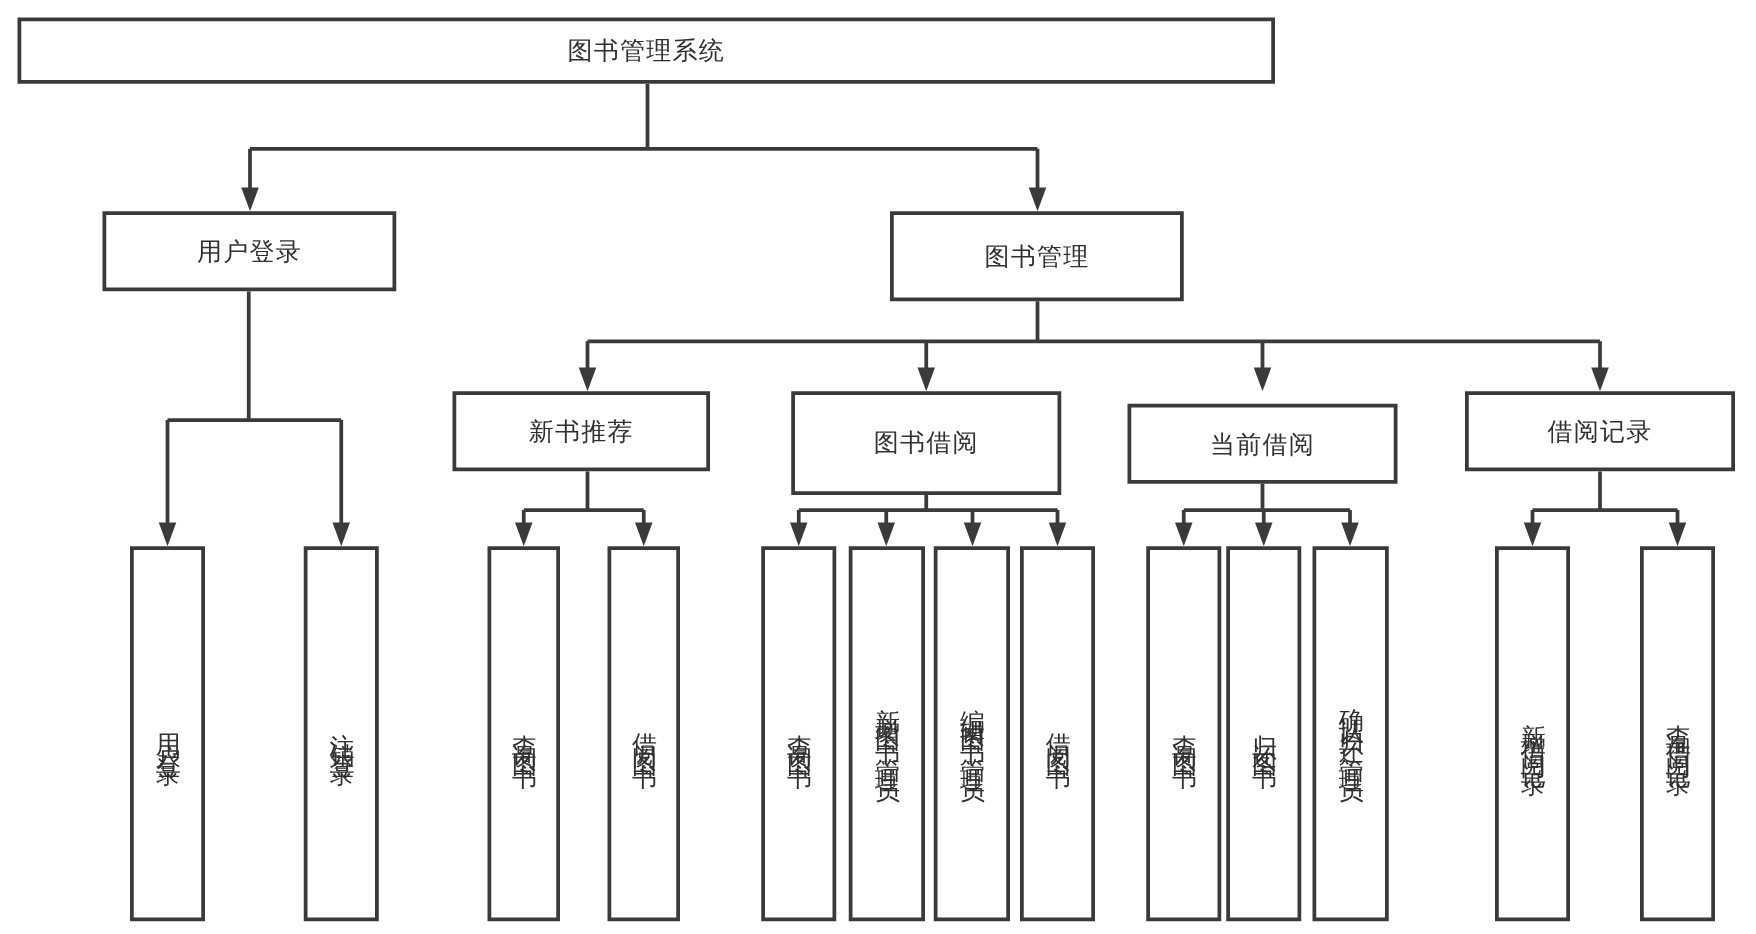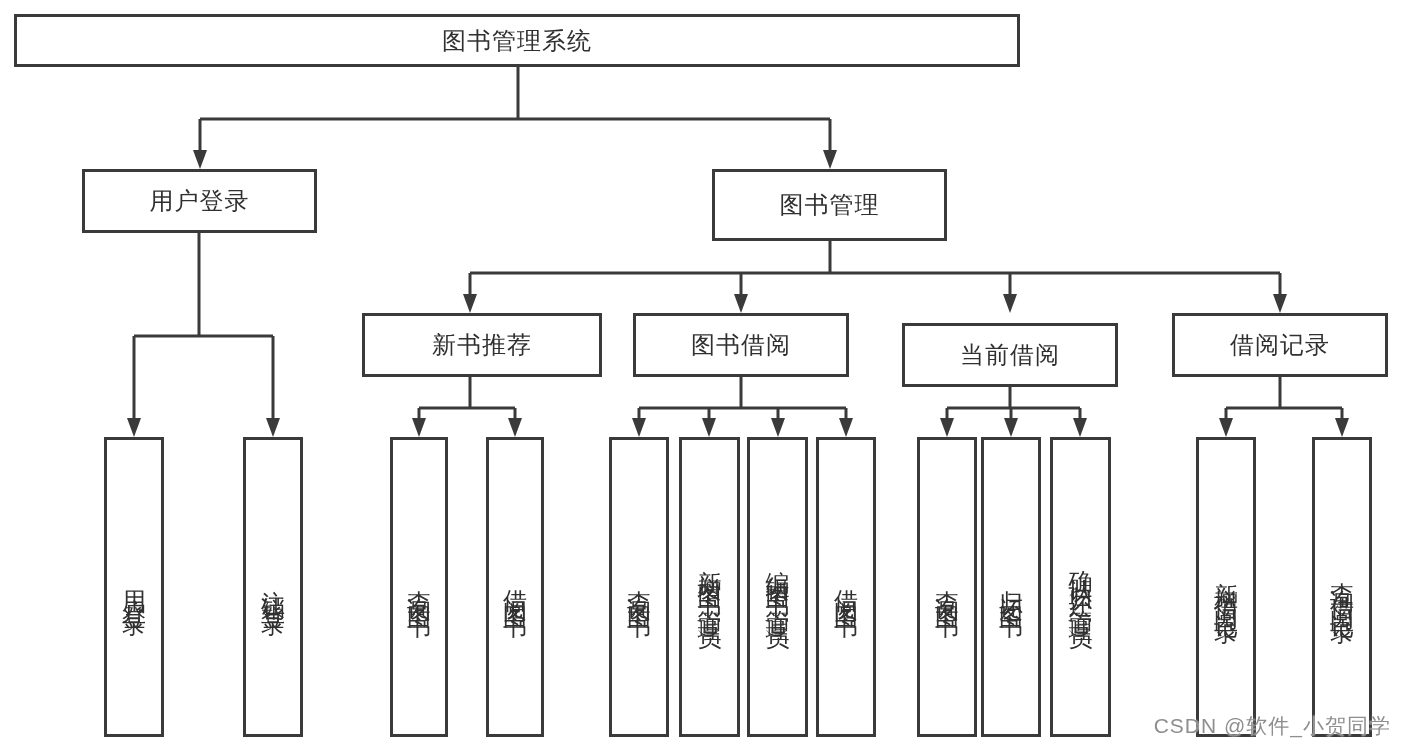--- a/index.html
+++ b/index.html
@@ -17,21 +17,21 @@
     overflow:hidden;
   }
   .connectors{position:absolute;left:0;top:0;width:1405px;height:747px;pointer-events:none;}
   .node{
     position:absolute;
     box-sizing:border-box;
     border:3px solid var(--line);
     background:var(--bg);
     display:flex;align-items:center;justify-content:center;
     color:var(--text);
-    font-size:24px;
+    font-size:20px;
     letter-spacing:1px;
     white-space:nowrap;
   }
   .node.v span{
     writing-mode:vertical-rl;
     text-orientation:mixed;
     letter-spacing:8px;
     line-height:1;
   }
   .watermark{
@@ -93,24 +93,24 @@
     <span>图书管理系统</span>
   </div>
 
   <div class="node" style="left:82px;top:169px;width:235px;height:64px">
     <span>用户登录</span>
   </div>
   <div class="node" style="left:712px;top:169px;width:235px;height:72px">
     <span>图书管理</span>
   </div>
 
-  <div class="node" style="left:362px;top:313px;width:240px;height:64px">
+  <div class="node" style="left:362px;top:313px;width:206px;height:64px">
     <span>新书推荐</span>
   </div>
-  <div class="node" style="left:633px;top:313px;width:216px;height:64px">
+  <div class="node" style="left:633px;top:313px;width:216px;height:83px">
     <span>图书借阅</span>
   </div>
   <div class="node" style="left:902px;top:323px;width:216px;height:64px">
     <span>当前借阅</span>
   </div>
   <div class="node" style="left:1172px;top:313px;width:216px;height:64px">
     <span>借阅记录</span>
   </div>
 
   <div class="node v" style="left:104px;top:437px;width:60px;height:300px">
@@ -150,14 +150,13 @@
     <span>确认归还（管理员）</span>
   </div>
 
   <div class="node v" style="left:1196px;top:437px;width:60px;height:300px">
     <span>新增借阅记录</span>
   </div>
   <div class="node v" style="left:1312px;top:437px;width:60px;height:300px">
     <span>查询借阅记录</span>
   </div>
 
-  <div class="watermark">CSDN @软件_小贺同学</div>
 </div>
 
 </body></html>

